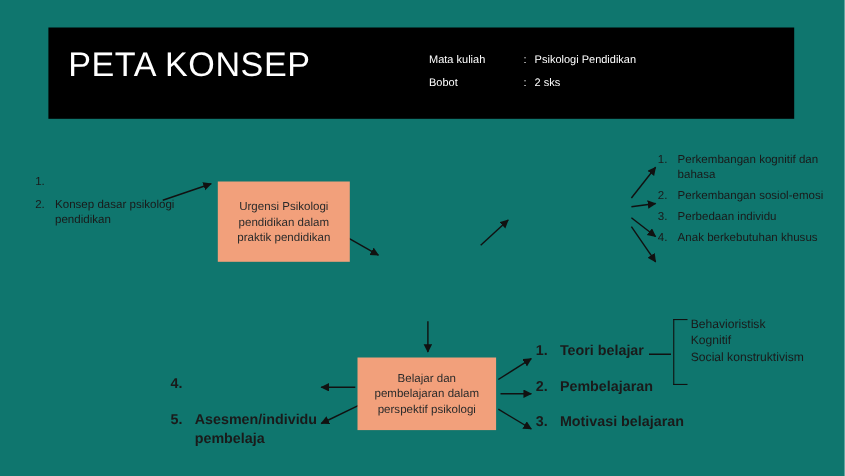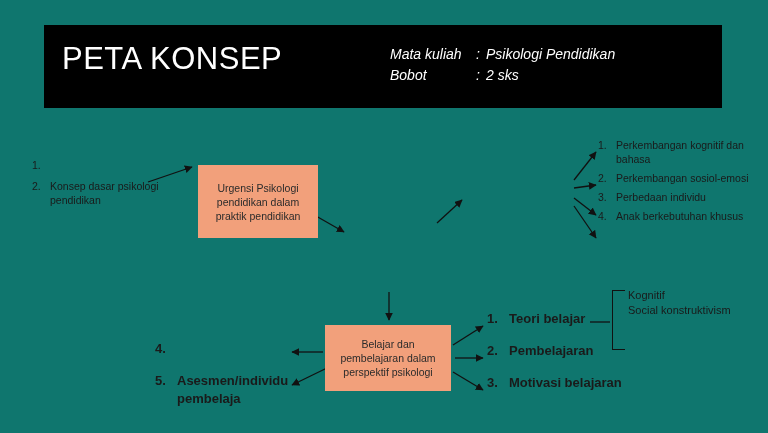--- a/index.html
+++ b/index.html
@@ -34,23 +34,22 @@
     color: #ffffff;
     letter-spacing: 0.5px;
     font-weight: 400;
     white-space: nowrap;
   }
   #course-info {
     position: absolute;
     left: 346px;
     top: 19px;
     color: #ffffff;
-    font-size: 14px;
+    font-size: 10px;
     line-height: 21px;
-    font-style: italic;
   }
   .course-row {
     display: flex;
     white-space: nowrap;
   }
   .course-label { width: 86px; }
   .course-sep { width: 10px; }
   
   .node-box {
     position: absolute;
@@ -282,17 +281,18 @@
       <span class="txt">Pembelajaran</span>
     </div>
     <div class="num-item">
       <span class="num">3.</span>
       <span class="txt">Motivasi belajaran</span>
     </div>
   </div>
 
   <div id="sub-bracket"></div>
   <div id="sub-list">
+    <div>Behavioristisk</div>
     <div>Kognitif</div>
     <div>Social konstruktivism</div>
   </div>
 
 </div>
 
 </body></html>

